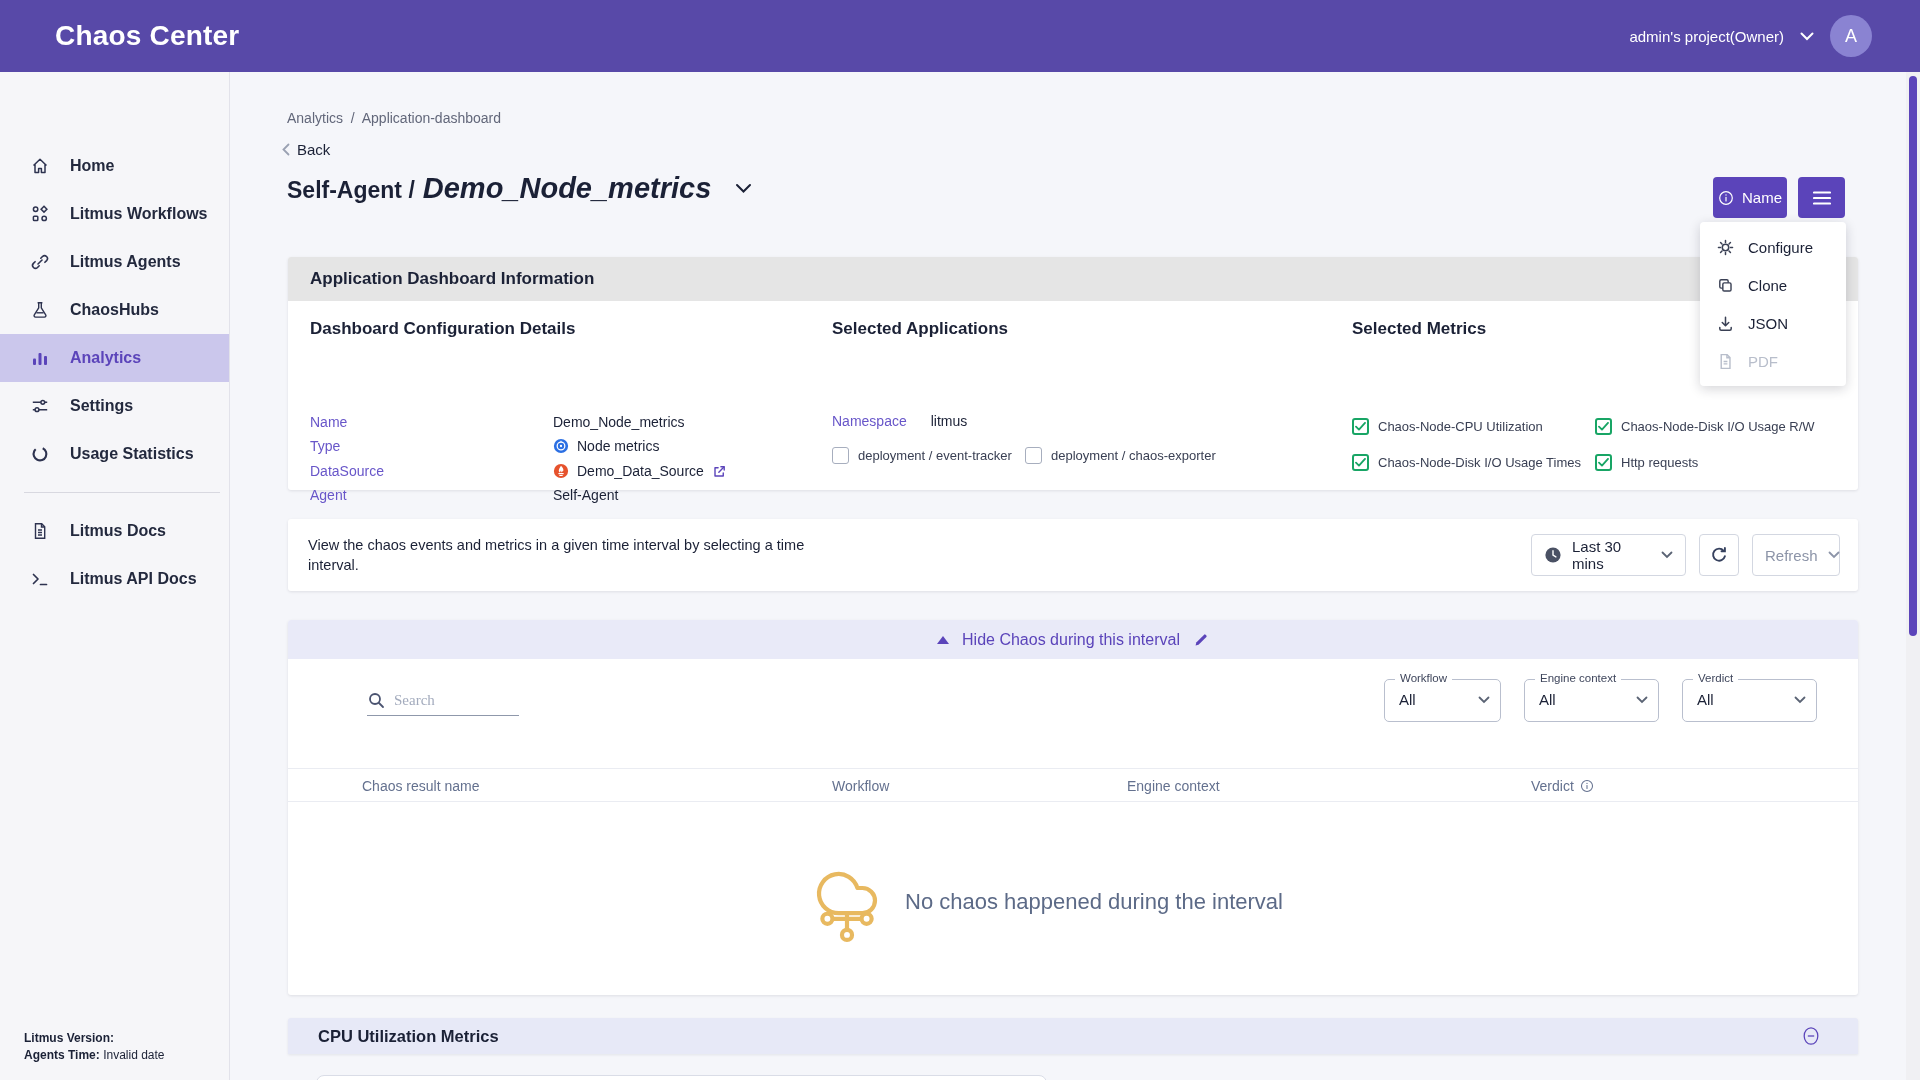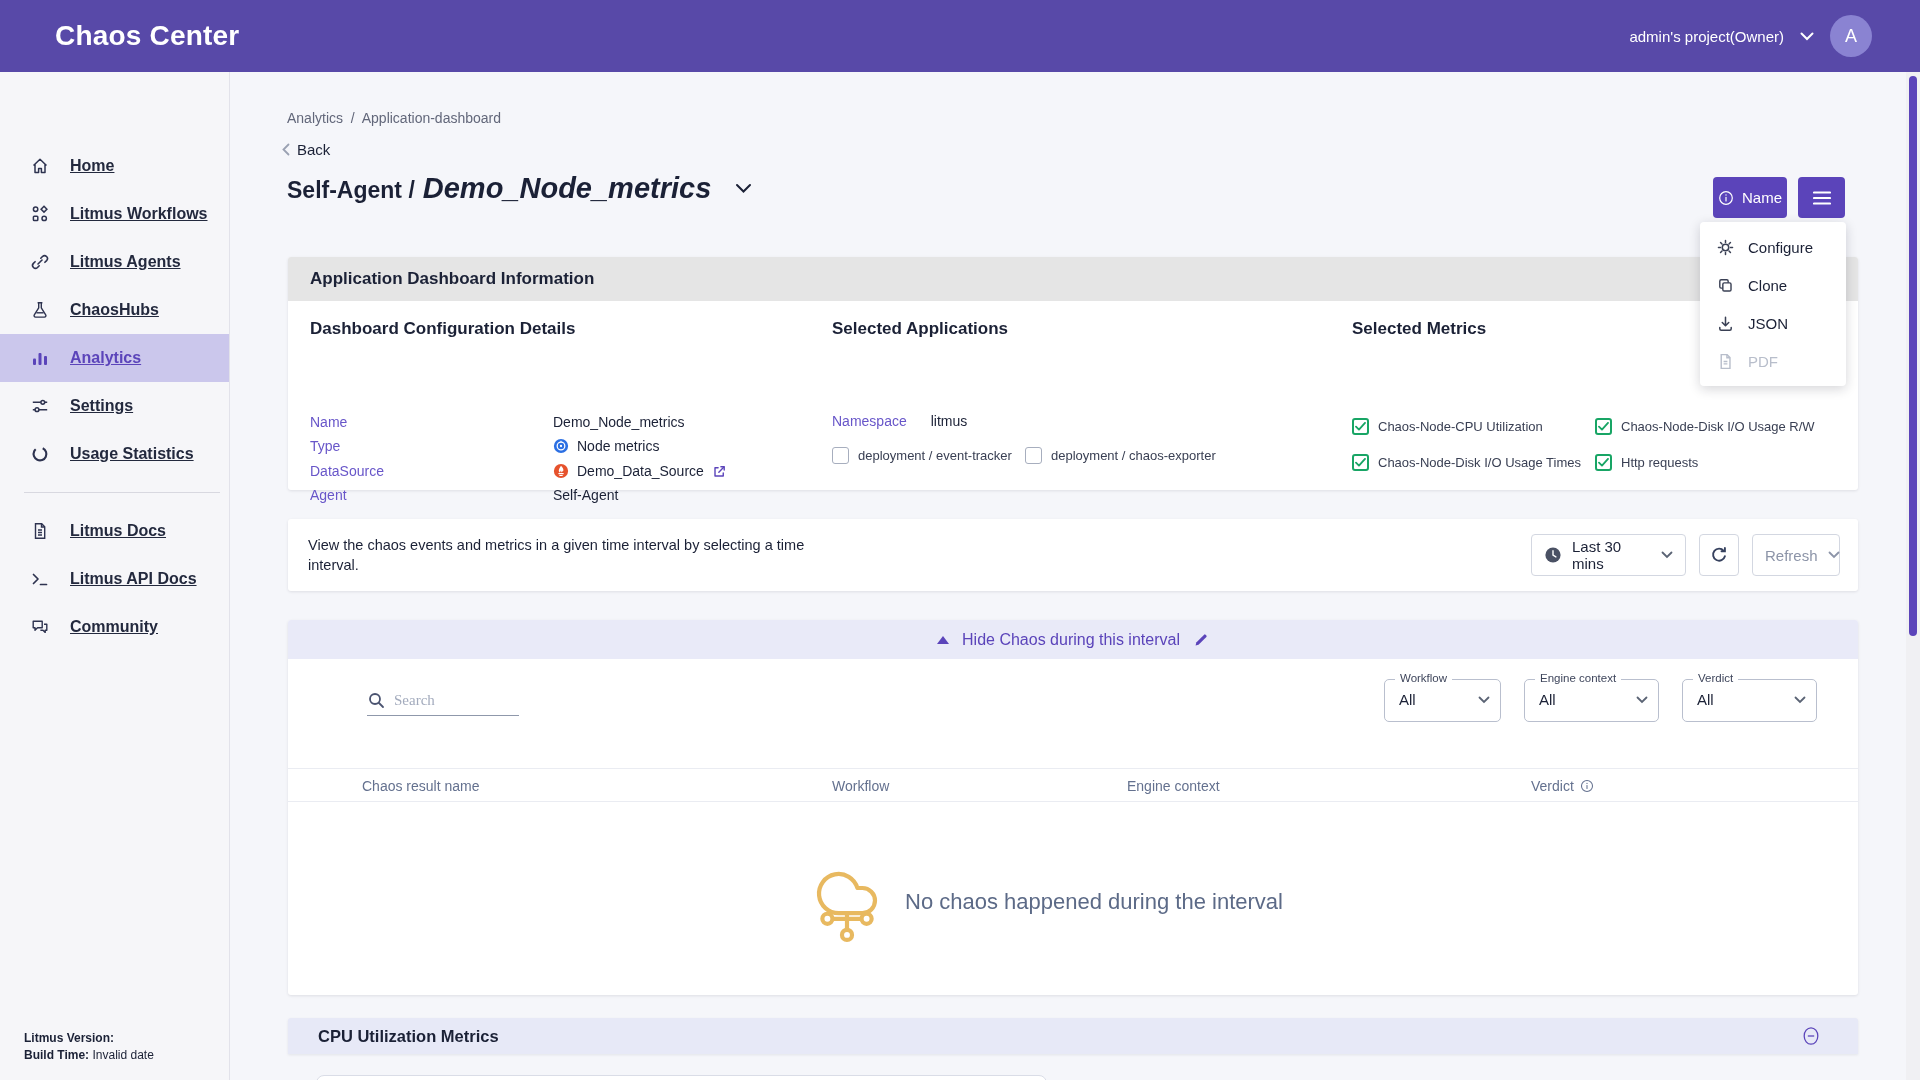--- a/index.html
+++ b/index.html
@@ -9,21 +9,21 @@
 
   
   .topbar { position:absolute; left:0; top:0; width:1920px; height:72px; background:#5849A8; display:flex; align-items:center; justify-content:space-between; z-index:30; }
   .app-title { margin-left:55px; color:#fff; font-size:28px; font-weight:bold; letter-spacing:.2px; }
   .topbar-right { display:flex; align-items:center; gap:16px; margin-right:48px; }
   .project { color:#fff; font-size:15px; cursor:pointer; }
   .avatar { width:42px; height:42px; border-radius:50%; background:#8A83D2; color:#fff; font-size:18px; display:flex; align-items:center; justify-content:center; cursor:pointer; }
 
   
   .sidebar { position:absolute; left:0; top:72px; width:230px; height:1008px; background:#F6F6F9; border-right:1px solid #E2E2EA; padding-top:70px; z-index:20; }
-  .nav-item { height:48px; display:flex; align-items:center; padding-left:30px; gap:20px; font-size:16px; font-weight:bold; color:#23293E; cursor:pointer;text-decoration:underline; }
+  .nav-item { height:48px; display:flex; align-items:center; padding-left:30px; gap:20px; font-size:16px; font-weight:bold; color:#23293E; cursor:pointer; }
   .nav-item .nav-icon { width:20px; height:20px; display:flex; align-items:center; justify-content:center; }
   .nav-item.active { background:#CBC7EC; color:#5B44BA; }
   .nav-divider { height:1px; background:#D8D8E0; margin:14px 0 14px 24px; width:196px; }
   .side-footer { position:absolute; left:24px; bottom:16px; font-size:12px; color:#1B2136; line-height:17px; }
   .side-footer b { font-weight:bold; }
 
   
   .breadcrumb { position:absolute; left:287px; top:110px; font-size:14px; color:#62677A; z-index:5; }
   .breadcrumb span { cursor:pointer; }
   .back-row { position:absolute; left:282px; top:141px; display:flex; align-items:center; gap:7px; font-size:15px; color:#1B2136; cursor:pointer; z-index:5; }
@@ -210,33 +210,24 @@
     </div>
     <div class="nav-item">
       <span class="nav-icon">
         <svg width="20" height="20" viewBox="0 0 20 20" fill="none" stroke="#2E3350" stroke-width="1.7" stroke-linecap="round" stroke-linejoin="round">
             <path d="M3.5 5.5L8 10l-4.5 4.5"></path>
             <path d="M10.5 15.5h6"></path>
           </svg>
       </span>
       <span class="nav-label">Litmus API Docs</span>
     </div>
-    <div class="nav-item">
-      <span class="nav-icon">
-        <svg width="20" height="20" viewBox="0 0 20 20" fill="none" stroke="#2E3350" stroke-width="1.4" stroke-linejoin="round">
-            <path d="M3.2 4.2h9v6.6H7.5L5 13.2v-2.4H3.2z"></path>
-            <path d="M14 7.2h2.8v6h-1.6v2.2l-2.2-2.2h-2.6"></path>
-          </svg>
-      </span>
-      <span class="nav-label">Community</span>
-    </div>
 
     <div class="side-footer">
       <div><b>Litmus Version:</b></div>
-      <div><b>Build Time:</b><span> Invalid date</span></div>
+      <div><b>Agents Time:</b><span> Invalid date</span></div>
     </div>
   </div>
 
   <div class="breadcrumb">
     <span>Analytics</span>
     &nbsp;<span>/</span>&nbsp;
     <span>Application-dashboard</span>
   </div>
 
   <div class="back-row">

